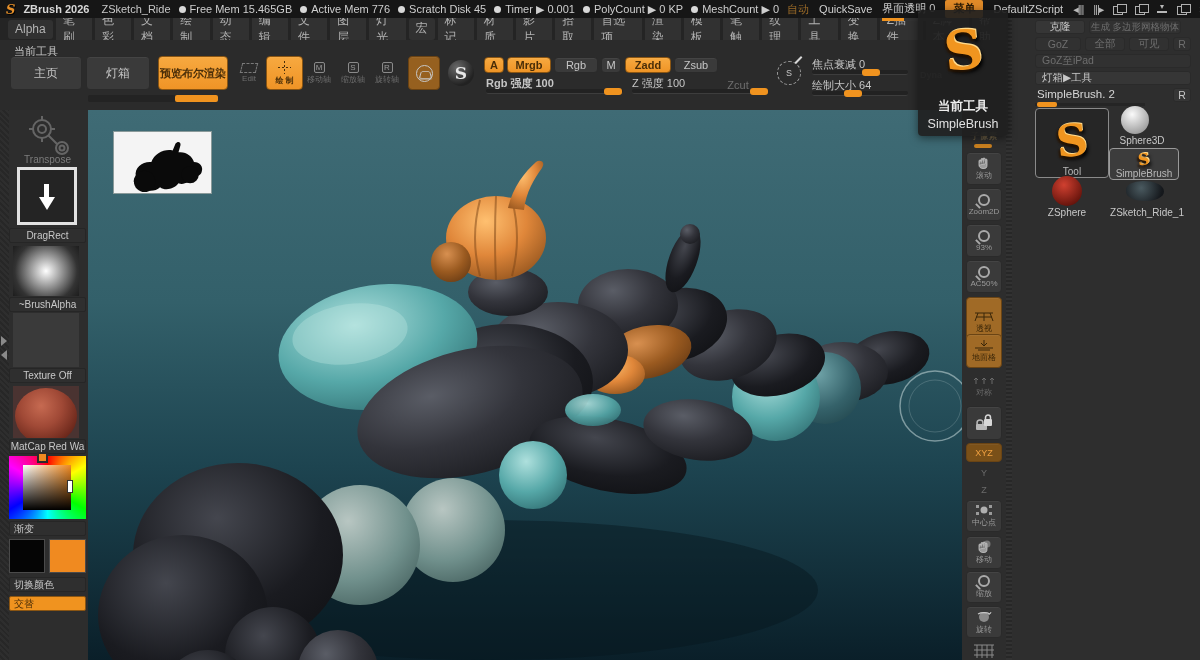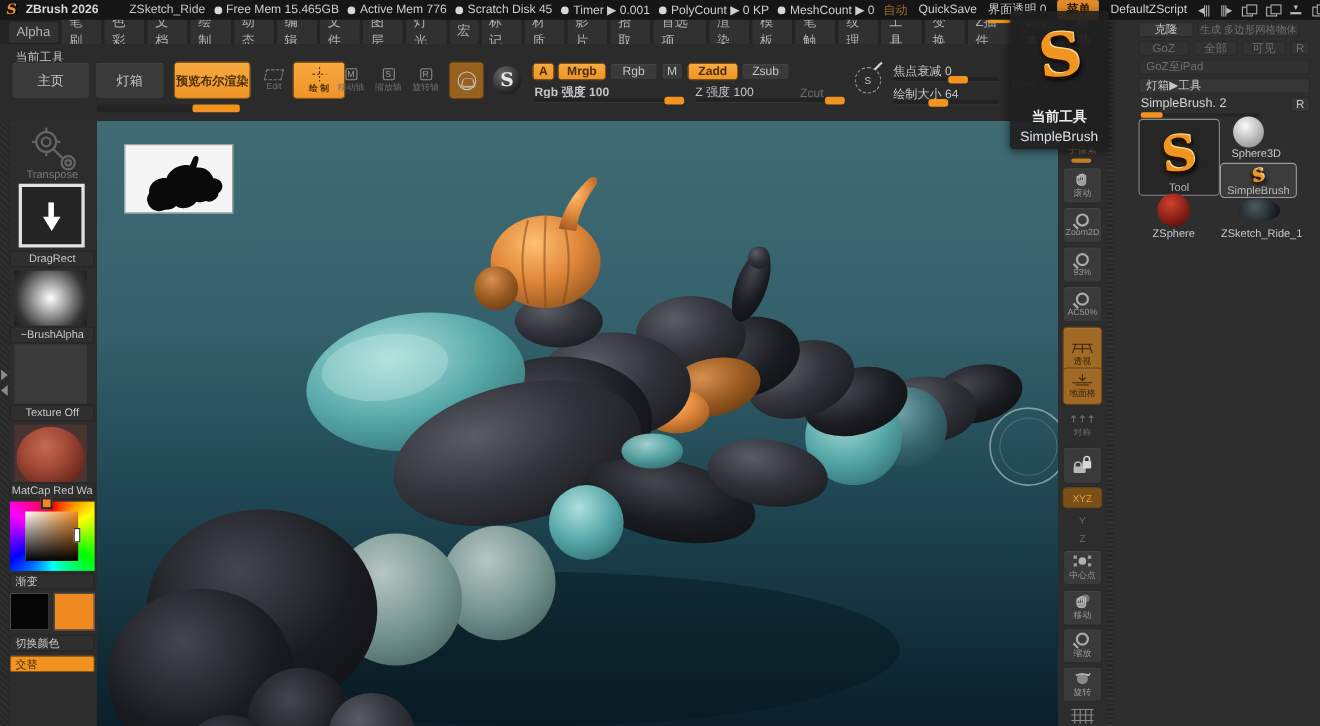--- a/index.html
+++ b/index.html
@@ -7,21 +7,21 @@
     font-family:"Liberation Sans","DejaVu Sans",sans-serif; }
   #app { position:relative; width:1200px; height:660px; background:#2b2b2b; }
 
   
   #titlebar { position:absolute; left:0; top:0; width:1200px; height:18px;
     background:#161616; display:flex; align-items:center; gap:8px; padding:0 6px;
     font-size:11px; color:#cfcfcf; white-space:nowrap; z-index:40; }
   .tb-logo { font-family:"DejaVu Serif",serif; font-weight:bold; font-style:italic;
     color:#e8912a; font-size:13px; line-height:1; text-shadow:1px 1px 0 #000; }
   .tb-app { font-weight:bold; color:#d8d8d8; }
-  .tb-doc { color:#c8c8c8; margin-left:20px; }
+  .tb-doc { color:#c8c8c8; margin-left:4px; }
   .stat { display:flex; align-items:center; gap:4px; color:#cfcfcf; }
   .stat i { width:7px; height:7px; border-radius:50%; background:#d8d8d8; display:inline-block; }
   .tb-right { margin-left:auto; display:flex; align-items:center; gap:10px; }
   .tb-auto { color:#9a6a28; }
   .tb-opacity { position:relative; padding-bottom:2px;text-align:center; }
   .tb-opacity .trk { position:absolute; left:0; bottom:-3px; width:72px; height:3px; background:#333; }
   .tb-opacity .fil { position:absolute; left:0; bottom:-3px; width:22px; height:3px; background:#f0931f; }
   .tb-menu { background:#e08a28; color:#2a1a05; padding:1px 8px 2px; border-radius:2px; font-weight:bold; }
   .winic { display:inline-block; color:#b8b8b8; font-size:11px; }
   .box-ic { position:relative; width:12px; height:10px; }
@@ -232,21 +232,21 @@
     <div class="shelf-label">当前工具</div>
 
     <div class="btn" style="left:10px;width:72px;">主页</div>
     <div class="btn" style="left:86px;width:64px;">灯箱</div>
     <div class="btn orange" style="left:158px;width:70px;font-size:11px;">预览布尔渲染</div>
 
     <div class="btn ghost vstack" style="left:234px;width:30px;">
       <span class="edit-ic"></span>
       <span class="tiny-label">Edit</span>
     </div>
-    <div class="btn orange vstack" style="left:266px;width:48px;">
+    <div class="btn orange vstack" style="left:266px;width:37px;">
       <span class="cross-ic"></span>
       <span class="tiny-label">绘 制</span>
     </div>
     <div class="btn ghost vstack" style="left:304px;width:30px;">
       <span class="msr-ic">M</span>
       <span class="tiny-label">移动轴</span>
     </div>
     <div class="btn ghost vstack" style="left:338px;width:30px;">
       <span class="msr-ic">S</span>
       <span class="tiny-label">缩放轴</span>

